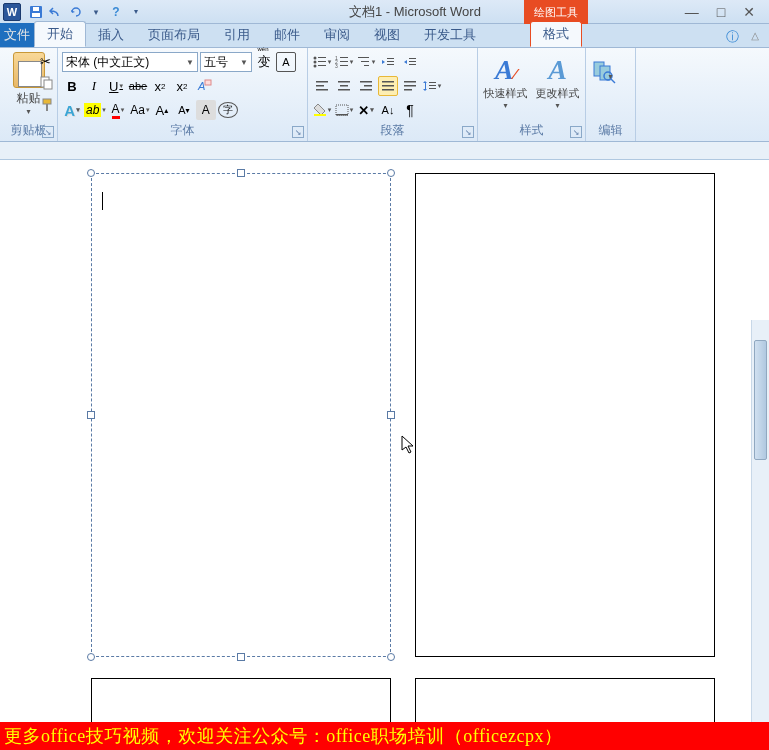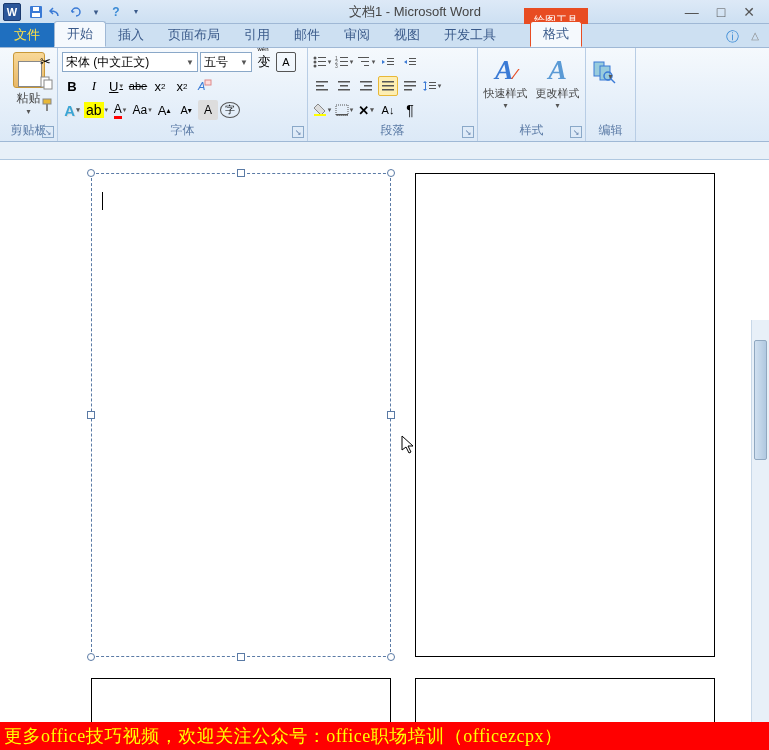--- a/index.html
+++ b/index.html
@@ -4,28 +4,28 @@
 <style>
 * { margin: 0; padding: 0; box-sizing: border-box; font-family: "Microsoft YaHei", "SimSun", sans-serif; }
 body { width: 769px; height: 750px; background: #fff; overflow: hidden; position: relative; }
 
 
 .titlebar { height: 24px; background: linear-gradient(#DDE9F7, #CDE0F2); display: flex; align-items: center; font-size: 12px; border-bottom: 1px solid #9FB8D5; }
 .app-icon { width: 18px; height: 18px; margin: 0 3px; background: #2B579A; color: #fff; font-size: 11px; font-weight: bold; display: flex; align-items: center; justify-content: center; border-radius: 2px; border: 1px solid #1a3a6e; }
 .qat { display: flex; gap: 2px; align-items: center; margin-left: 3px; }
 .qat-btn { width: 18px; height: 18px; display: flex; align-items: center; justify-content: center; cursor: pointer; color: #3a5a8a; }
 .title-text { flex: 1; text-align: center; color: #444; font-size: 13px; }
-.contextual-tab-label { position: absolute; left: 524px; top: 8px; background: #E84C22; color: #fff; font-size: 11px; padding: 12px 10px; height: 20px; display: flex; align-items: center; }
+.contextual-tab-label { position: absolute; left: 524px; top: 0; background: #E84C22; color: #fff; font-size: 11px; padding: 12px 10px; height: 20px; display: flex; align-items: center; }
 .win-controls { display: flex; gap: 18px; margin-right: 14px; color: #555; }
 .win-btn { cursor: pointer; font-size: 14px; }
 
 
 .tabs { height: 24px; background: #CDE0F2; display: flex; align-items: flex-end; border-bottom: 1px solid #9FB8D5; font-size: 13px; position: relative; }
 .tab { padding: 3px 12px; cursor: pointer; color: #3a5a8a; }
-.tab.file { background: #1F6FBF; color: #fde047; padding: 3px 14px; }
+.tab.file { background: #1F6FBF; color: #e5e5e5; padding: 3px 4px; }
 .tab.active { background: #F5F9FD; border: 1px solid #9FB8D5; border-bottom: 1px solid #F5F9FD; border-radius: 3px 3px 0 0; color: #3a5a8a; }
 .tab.format { background: #F5F9FD; border: 1px solid #E84C22; border-bottom: 1px solid #F5F9FD; border-radius: 3px 3px 0 0; color: #3a5a8a; position: absolute; left: 530px; }
 .help-icon { position: absolute; right: 30px; top: 4px; color: #3a8ad5; font-size: 13px; }
 .collapse-icon { position: absolute; right: 10px; top: 6px; color: #888; font-size: 10px; }
 
 
 .ribbon { height: 94px; background: linear-gradient(#F5F9FD, #DCE9F7); border-bottom: 1px solid #9FB8D5; display: flex; font-size: 12px; }
 .group { border-right: 1px solid #B8CDE5; padding: 2px 4px; display: flex; flex-direction: column; position: relative; }
 .group-label { position: absolute; bottom: 2px; left: 0; right: 0; text-align: center; color: #5a7aa5; font-size: 12px; }
 .group-launcher { position: absolute; bottom: 3px; right: 3px; width: 12px; height: 12px; border: 1px solid #8aa8c8; font-size: 8px; display: flex; align-items: center; justify-content: center; color: #5a7aa5; cursor: pointer; }
@@ -194,21 +194,21 @@
       <div class="rb-btn">
         <svg width="16" height="16" viewBox="0 0 16 16">
             <text x="2" y="12" font-size="11" fill="#3a7ad5" font-style="italic" font-family="serif">A</text>
             <rect x="9" y="2" width="6" height="5" fill="#fdd" stroke="#d88"></rect>
           </svg>
       </div>
     </div>
     <div class="font-row">
       <div class="rb-btn" style="color:#3aa5d5;font-weight:bold;font-size:15px;text-shadow:1px 1px #ddd;">A<span class="split-arrow">▾</span></div>
       <div class="rb-btn">
-          <span style="background:#ffff00;padding:0 2px;font-size:14px;">ab</span>
+          <span style="background:#ffff00;padding:0 2px;font-size:12px;font-style:italic;">ab</span>
           <span class="split-arrow">▾</span>
         </div>
       <div class="rb-btn">
           <span style="border-bottom:3px solid red;font-size:12px;">A</span>
           <span class="split-arrow">▾</span>
         </div>
       <div class="rb-btn" style="font-size:12px;">Aa<span class="split-arrow">▾</span></div>
       <div class="rb-btn" style="font-size:13px;">A<span style="font-size:8px;vertical-align:super;">▴</span></div>
       <div class="rb-btn" style="font-size:11px;">A<span style="font-size:8px;vertical-align:super;">▾</span></div>
       <div class="rb-btn" style="background:#ddd;font-size:12px;">A</div>

